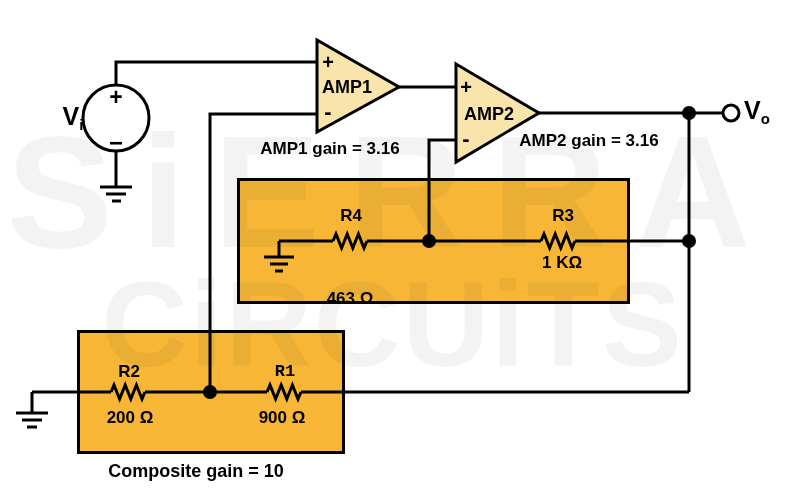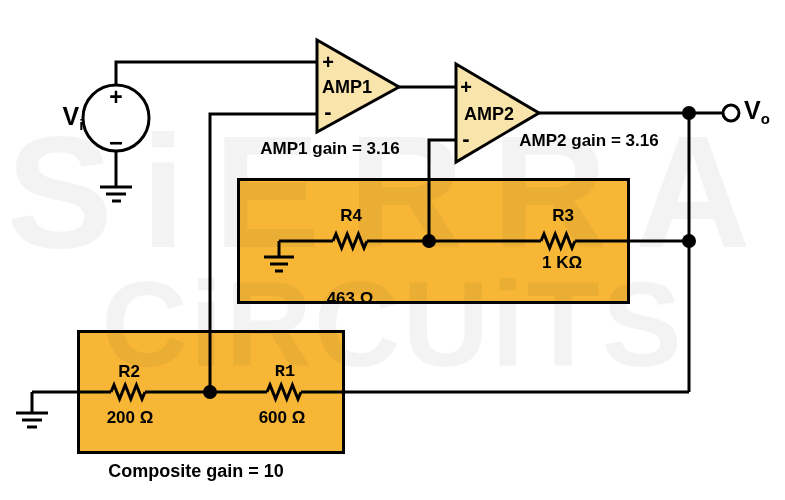--- a/index.html
+++ b/index.html
@@ -113,19 +113,19 @@
   <div class="lbl s17" style="left:589px;top:140px;">AMP2 gain = 3.16</div>
 
   <div class="lbl s17" style="left:351px;top:215px;">R4</div>
   <div class="lbl s17" style="left:350px;top:262px;margin-top:36px;">463 Ω</div>
   <div class="lbl s17" style="left:563px;top:215px;text-align:center;">R3</div>
   <div class="lbl s17" style="left:562px;top:262px;">1 KΩ</div>
 
   <div class="lbl s17" style="left:129px;top:371px;">R2</div>
   <div class="lbl s17" style="left:130px;top:417px;">200 Ω</div>
   <div class="lbl s17" style="left:285px;top:371px;font-family:Liberation Mono, monospace;">R1</div>
-  <div class="lbl s17" style="left:282px;top:417px;">600 Ω</div>
+  <div class="lbl s17" style="left:282px;top:417px;">900 Ω</div>
 
   <div class="lbl s18" style="left:196px;top:471px;">Composite gain = 10</div>
 
   <div class="lbl" style="left:757px;top:112px;font-size:25px;"><span>V</span><span class="sub">o</span></div>
 
 </div>
 
 </body></html>

